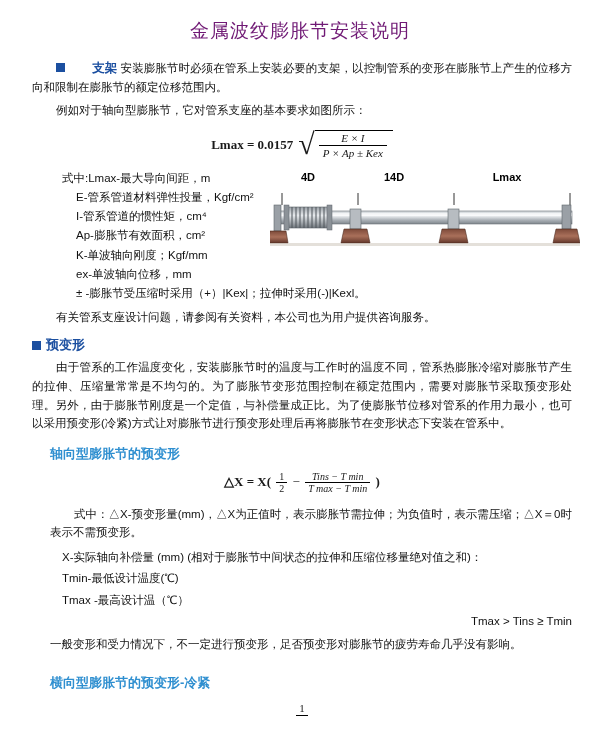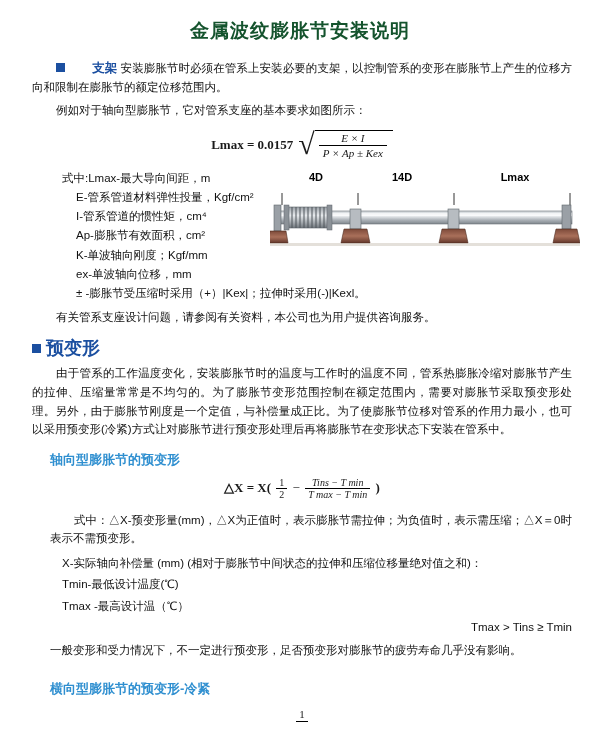--- a/index.html
+++ b/index.html
@@ -17,40 +17,40 @@
   .page {
     position: relative;
     width: 600px;
     height: 737px;
     padding: 0;
     box-sizing: border-box;
   }
   .doc-title {
     text-align: center;
     font-size: 19px;
-    font-weight: bold;
+    font-weight: normal;
     letter-spacing: 1px;
     margin: 18px 0 14px 0;
-    color: #14532d;
+    color: #701a75;
   }
   .content {
     padding: 0 28px 0 32px;
   }
   p {
     margin: 0 0 4px 0;
     font-size: 11.5px;
     line-height: 1.62;
     text-align: justify;
     color: #111;
   }
   .indent {
     text-indent: 24px;
   }
   .sec-head {
-    font-size: 18px;
+    font-size: 13px;
     font-weight: bold;
     color: #1b4fa0;
     margin: 10px 0 4px 0;
     display: flex;
     align-items: center;
     gap: 5px;
   }
   .sq {
     display: inline-block;
     width: 9px;
@@ -119,21 +119,21 @@
   .frac .num {
     border-bottom: 1px solid #000;
     padding: 0 4px 1px 4px;
   }
   .frac .den {
     padding: 1px 4px 0 4px;
   }
   .fig-labels {
     position: absolute;
     top: 0;
-    left: 8px;
+    left: 0;
     width: 300px;
     display: flex;
     font-size: 11px;
     font-weight: bold;
     color: #000;
   }
   .fig-labels span {
     text-align: center;
   }
   .eq-center {

